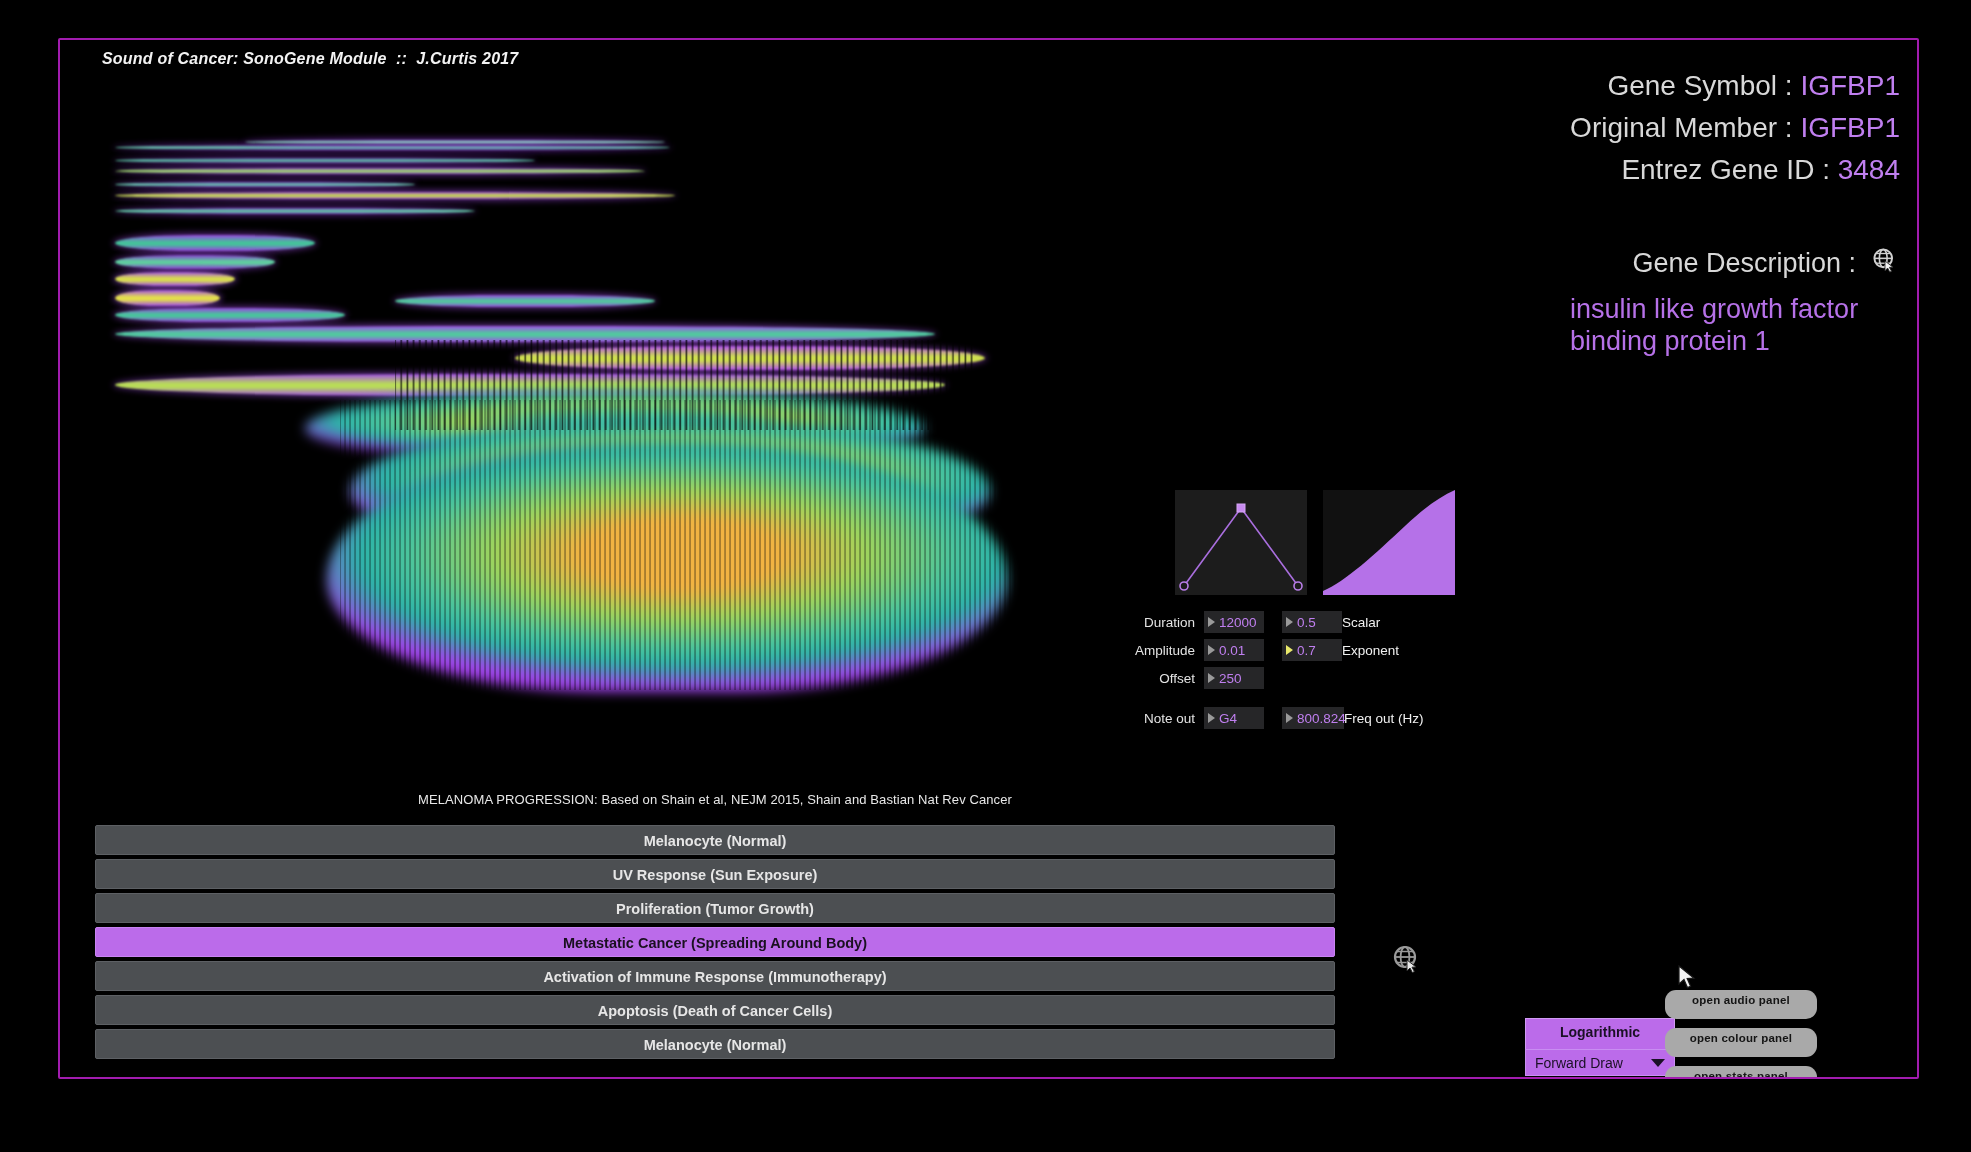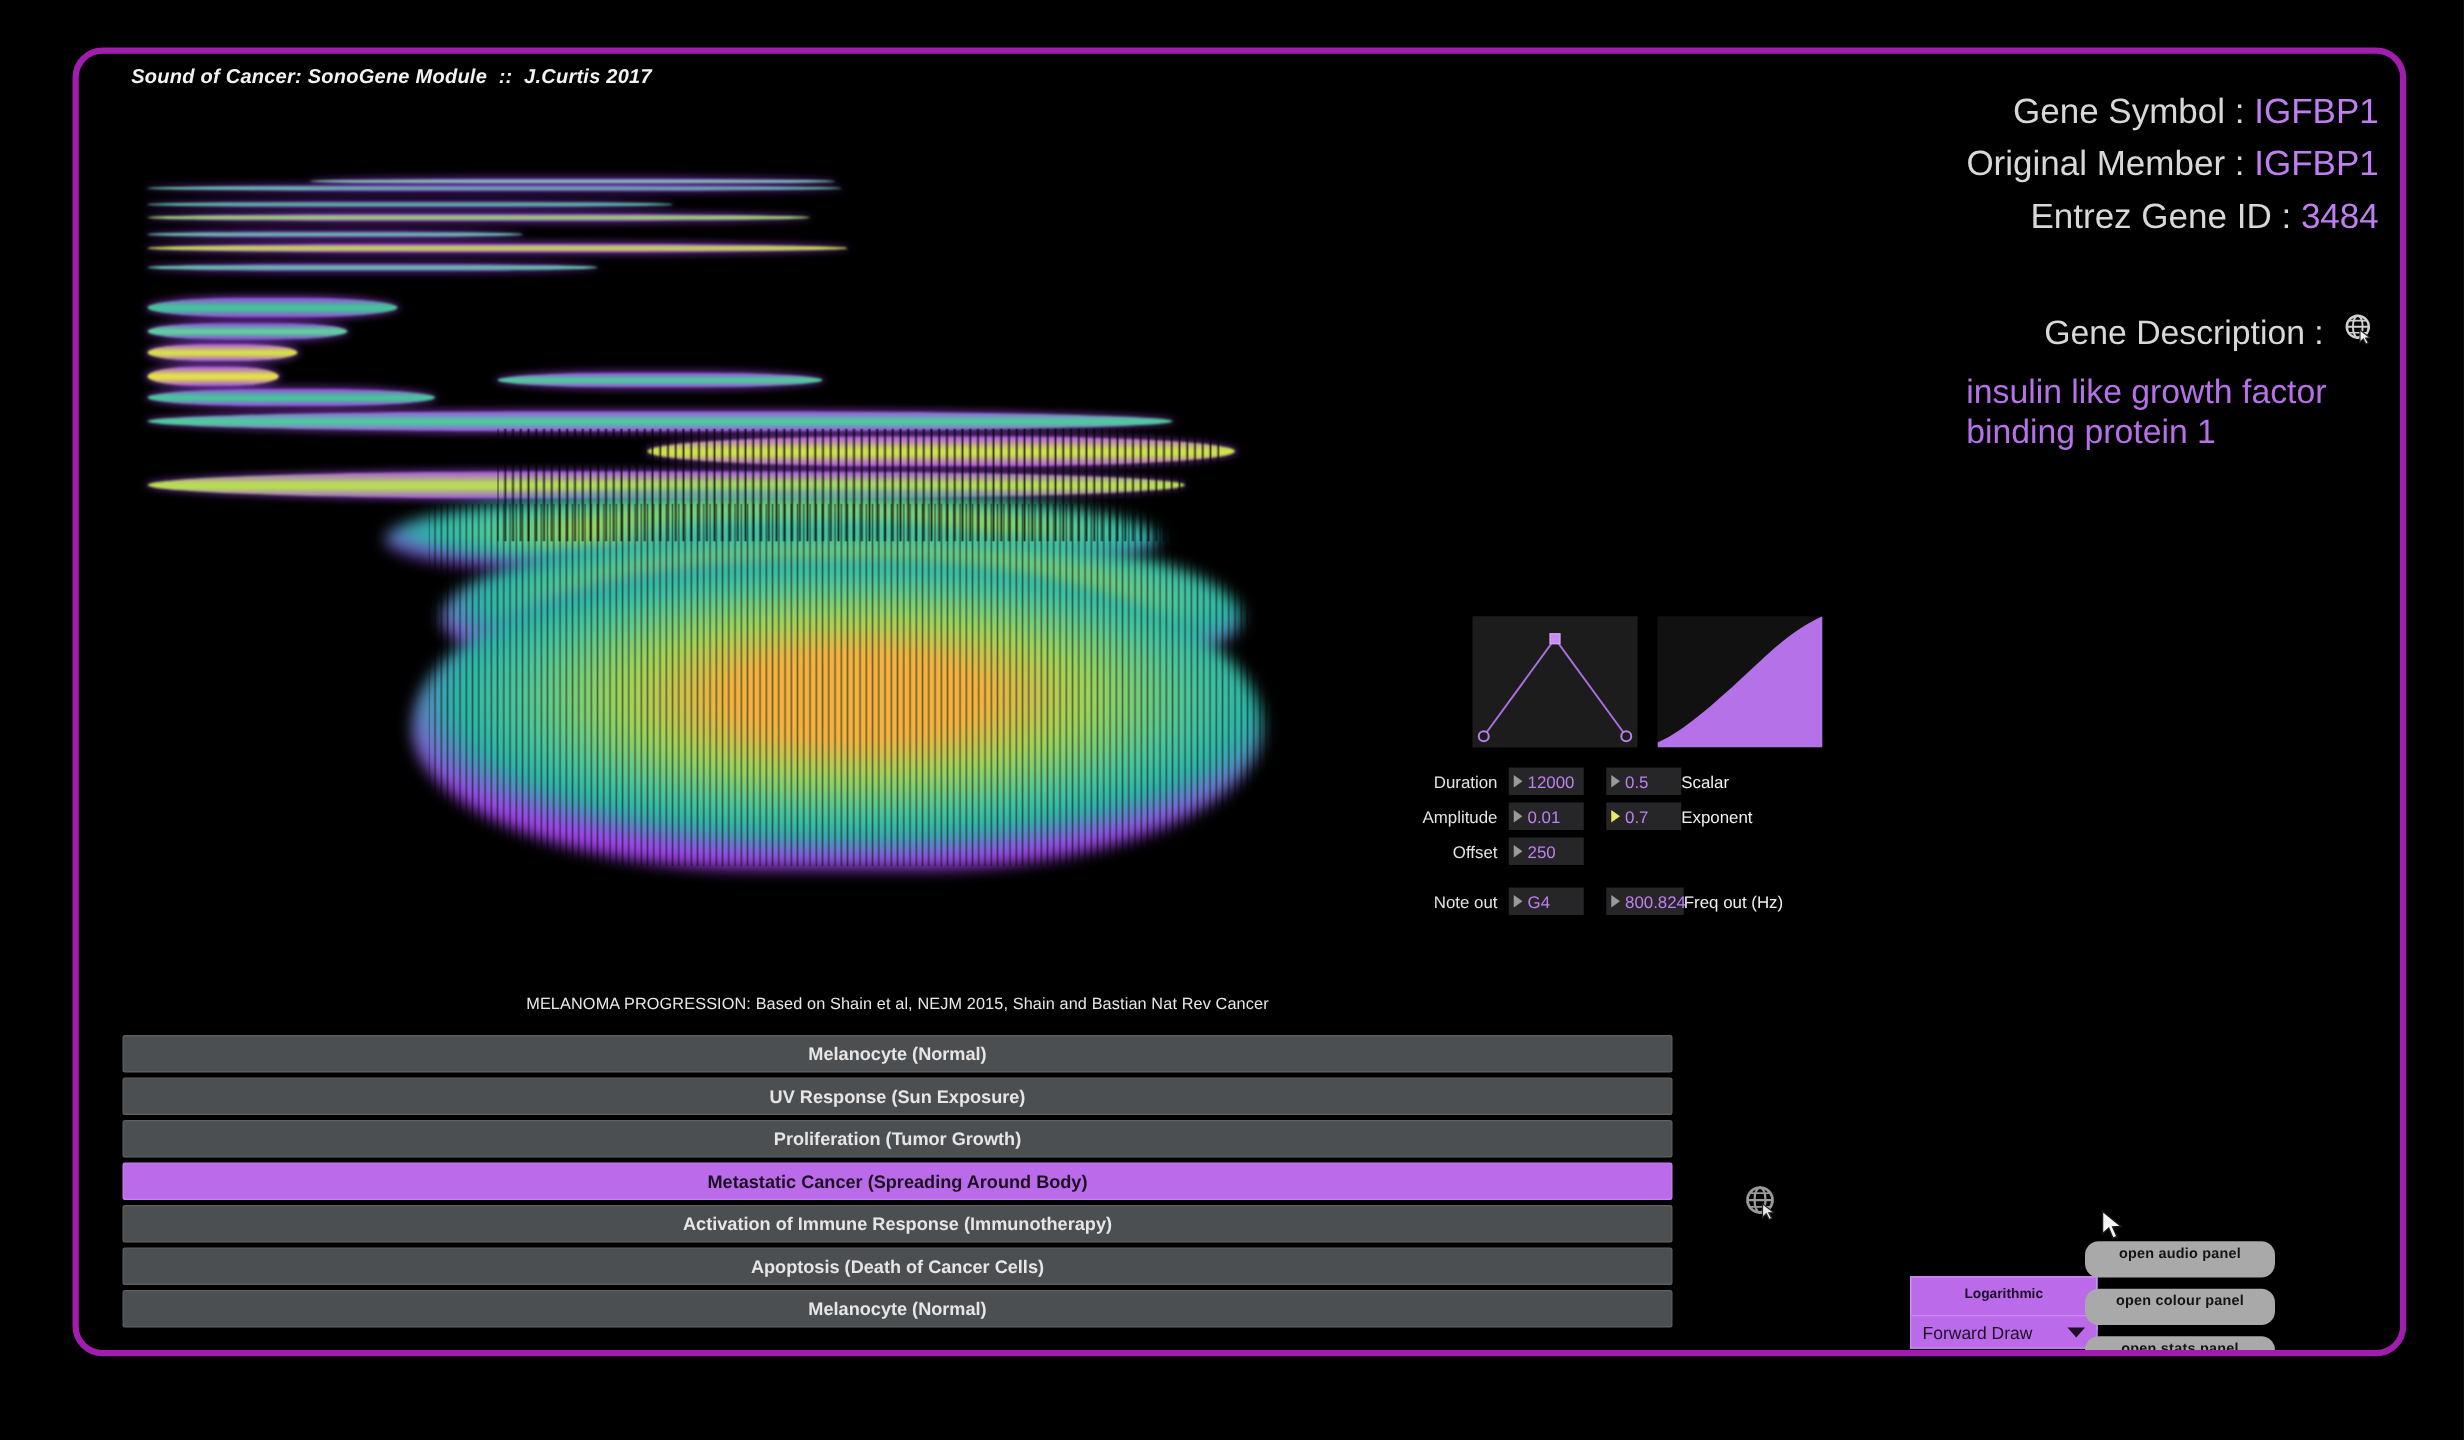--- a/index.html
+++ b/index.html
@@ -4,21 +4,21 @@
 <title>Sound of Cancer: SonoGene Module</title>
 <style>
   html,body{margin:0;padding:0;background:#000;}
   body{
     width:1971px;height:1152px;overflow:hidden;position:relative;
     font-family:"Liberation Sans", sans-serif;
     -webkit-font-smoothing:antialiased;
   }
   #app-window{
     position:absolute;left:58px;top:38px;width:1857px;height:1037px;
-    background:#000;border:5px solid #a21caf;border-radius:24px;overflow:hidden;
+    background:#000;border:2px solid #a21caf;border-radius:2px;overflow:hidden;
   }
 
   
   #app-title{
     position:absolute;left:42px;top:10px;
     font-size:16px;font-weight:bold;font-style:italic;color:#f2f2f2;
     letter-spacing:.2px;white-space:pre;
   }
 
   
@@ -117,21 +117,21 @@
     width:152px;height:29px;line-height:21px;text-align:center;
     background:#a9a9a9;color:#141414;font-size:11.5px;font-weight:bold;
     border-radius:11px;letter-spacing:.2px;
   }
   #pill-stack{position:absolute;left:1605px;top:950px;}
   #pill-stack .pill{margin-bottom:9px;}
 
   #toggle-log{
     position:absolute;left:1465px;top:978px;width:150px;height:43px;
     line-height:26px;text-align:center;background:#bb6bea;color:#1b1026;
-    font-size:11px;font-weight:bold;border:1px solid #d19af5;box-sizing:border-box;
+    font-size:14px;font-weight:bold;border:1px solid #d19af5;box-sizing:border-box;
   }
   #dropdown-draw{
     position:absolute;left:1465px;top:1009px;width:150px;height:27px;
     background:#bb6bea;color:#1b1026;font-size:14px;
     display:flex;align-items:center;justify-content:space-between;
     padding:0 9px;box-sizing:border-box;border:1px solid #c98ef2;
   }
   .chev{width:0;height:0;border-left:7px solid transparent;border-right:7px solid transparent;border-top:8px solid #1b1026;}
 
   #mouse-cursor{position:absolute;left:1618px;top:925px;}

